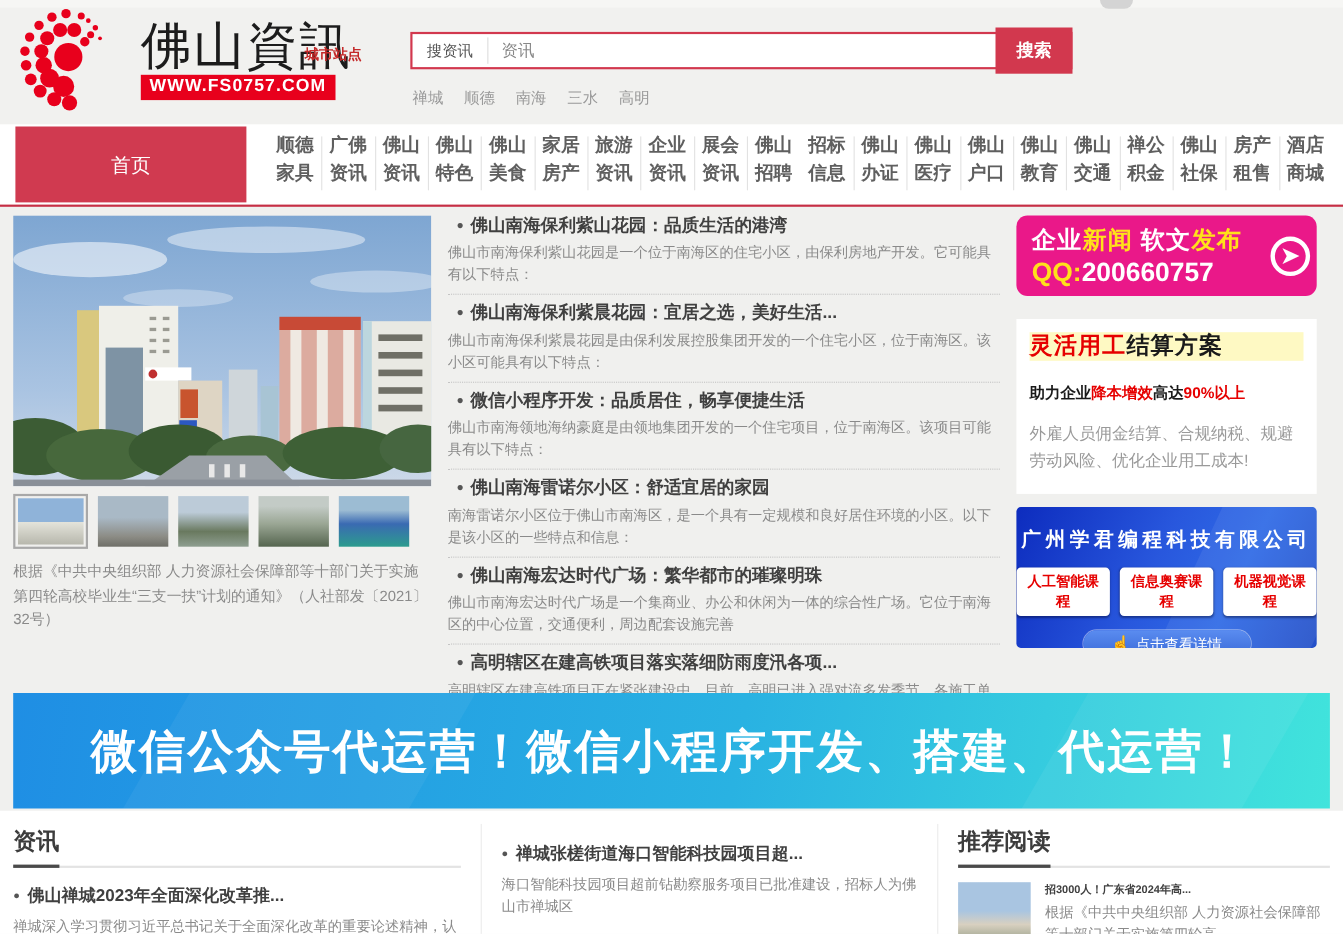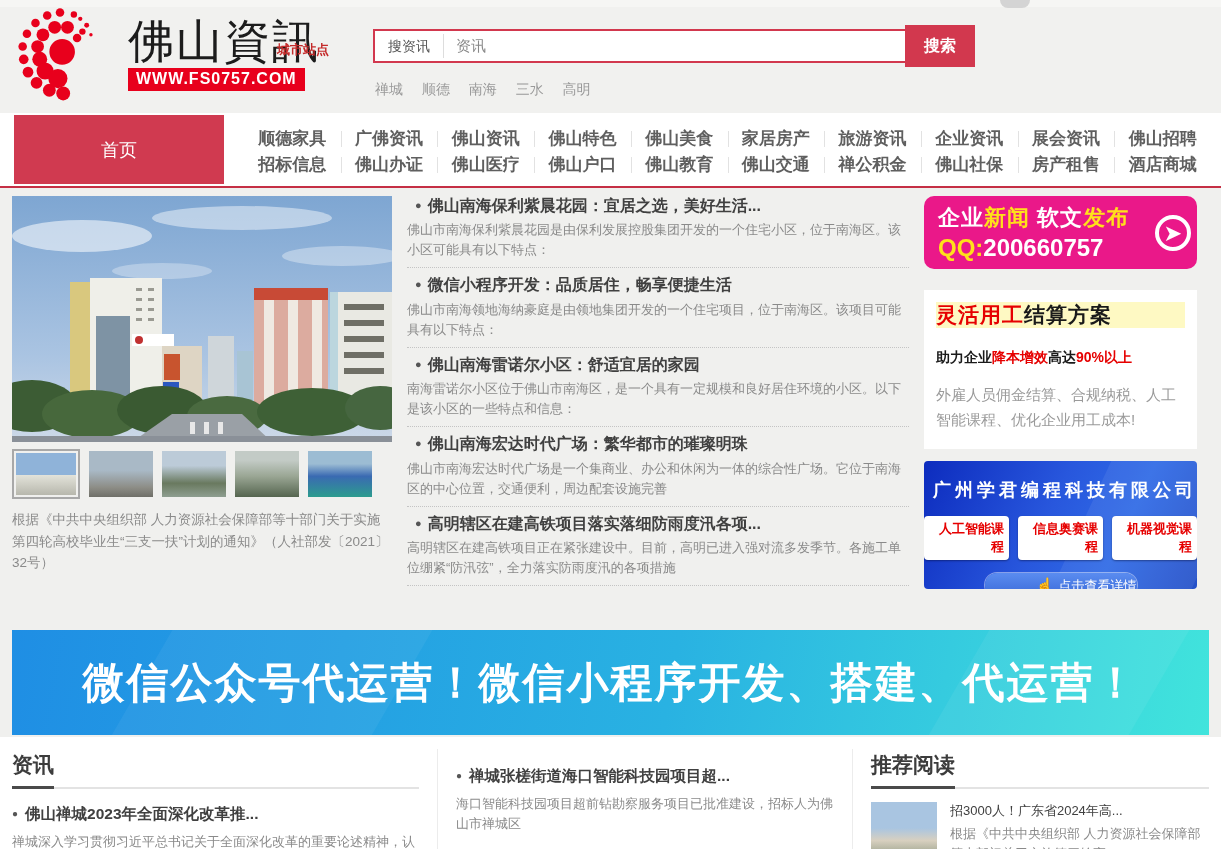--- a/index.html
+++ b/index.html
@@ -26,21 +26,21 @@
   .search-box { position:absolute; left:373px; top:29px; width:602px; height:34px; background:#fff; border:2px solid #d2384e; display:flex; align-items:center; }
   .search-cat { padding:0 13px; font-size:14px; color:#555; align-self:center; border-right:1px solid #ddd; line-height:24px; }
   .search-input { flex:1; border:none; outline:none; font-size:15px; color:#888; padding:0 12px; height:100%; background:transparent; }
   .search-btn { width:70px; height:42px; margin:-2px -2px -2px 0; border:none; background:#d2384e; color:#fff; font-weight:bold; font-size:16px; cursor:pointer; }
   .city-links { position:absolute; left:375px; top:81px; font-size:14px; color:#999; }
   .city-links a { color:#999; margin-right:15px; }
 
   
   .nav { position:absolute; top:113px; left:0; width:1221px; height:75px; background:#fff; border-bottom:2px solid #c52f45; display:flex; }
   .nav-home { margin:2px 0 0 14px; width:210px; height:69px; background:#d03a50; color:#fff; font-size:18px; display:flex; align-items:center; justify-content:center; }
-  .nav-links { flex:1; display:flex; flex-direction:column; justify-content:flex-end; padding:6px 10px 8px 20px; }
+  .nav-links { flex:1; display:flex; flex-direction:row; justify-content:flex-start; padding:6px 10px 8px 20px; }
   .nav-row { display:flex; }
   .nav-item { flex:1; text-align:center; font-size:17px; font-weight:bold; color:#5f5f5f; position:relative; line-height:26px; }
   .nav-item + .nav-item::before { content:""; position:absolute; left:0; top:5px; bottom:5px; width:1px; background:#e2e2e2; }
 
   
   .main { position:absolute; top:196px; left:12px; width:1197px; display:flex; }
   .col-left { width:380px; }
   .main-photo { width:380px; height:246px; display:block; background:#cfd9e4; }
   .thumbs { display:flex; margin-top:9px; gap:9px; }
   .thumb { width:64px; height:46px; background:#b8c4ce; }
@@ -64,21 +64,21 @@
   .ad-pink .l1 { font-size:22px; font-weight:bold; letter-spacing:1px; white-space:nowrap; }
   .ad-pink .l2 { font-size:24px; font-weight:bold; margin-top:1px; }
   .ad-pink .yel { color:#ffe11a; }
   .ad-arrow { position:absolute; right:6px; top:50%; transform:translateY(-50%); width:36px; height:36px; border-radius:50%; border:4px solid #fff; display:flex; align-items:center; justify-content:center; color:#fff; font-size:20px; font-weight:bold; }
   .ad-flex { margin-top:21px; background:#fff; padding:12px 12px 16px; cursor:pointer; }
   .ad-flex .ttl { background:#fef9c3; font-size:21px; font-weight:bold; letter-spacing:1px; line-height:1.25; white-space:nowrap; }
   .ad-flex .red { color:#e60000; }
   .ad-flex .blk { color:#1a1a1a; }
   .ad-flex .sub { margin-top:21px; font-size:14px; font-weight:bold; white-space:nowrap; }
   .ad-flex .dsc { margin-top:16px; font-size:15px; color:#9a9a9a; line-height:1.65; }
-  .ad-blue { position:relative; margin-top:12px; height:128px; border-radius:4px; overflow:hidden; background:linear-gradient(115deg,#0d2cbe 0%,#2857dd 45%,#2f6ae6 70%,#2450c8 100%); text-align:right; cursor:pointer; }
+  .ad-blue { position:relative; margin-top:12px; height:128px; border-radius:4px; overflow:hidden; background:linear-gradient(115deg,#0d2cbe 0%,#2857dd 45%,#2f6ae6 70%,#2450c8 100%); text-align:center; cursor:pointer; }
   .ad-blue::before { content:""; position:absolute; left:55%; top:-20px; width:140px; height:200px; background:rgba(255,255,255,0.07); transform:skewX(-25deg); }
   .ad-company { margin-top:17px; color:#fff; font-weight:bold; font-size:18px; letter-spacing:4px; position:relative; }
   .ad-courses { display:flex; justify-content:center; gap:9px; margin-top:14px; position:relative; }
   .course-pill { background:#fff; color:#e60000; font-weight:bold; font-size:13px; padding:4px 5px; border-radius:4px; box-shadow:0 1px 2px rgba(0,0,30,.4); }
   .ad-cta { margin:13px auto 0; width:152px; height:24px; line-height:24px; border-radius:13px; background:linear-gradient(#5a8cf0,#3a6ad8); color:#fff; font-size:13px; position:relative; box-shadow:0 0 0 1px rgba(255,255,255,.45); }
   .ad-cta .hand { margin-right:5px; font-size:14px; }
 
   
   .banner { position:absolute; top:630px; left:12px; width:1197px; height:105px; background:linear-gradient(100deg,#1f8ee4 0%,#29b2e2 55%,#41e4dc 100%); overflow:hidden; cursor:pointer; }
   .banner::before { content:""; position:absolute; left:120px; top:-30px; width:260px; height:200px; background:rgba(255,255,255,.05); transform:skewX(-30deg); }
@@ -94,21 +94,21 @@
   .b-col3 { flex:1; padding-left:18px; border-left:1px solid #ececec; }
   .b-head-row { border-bottom:2px solid #e3e3e3; }
   .b-head { display:inline-block; font-size:21px; font-weight:bold; color:#3c3c3c; padding-bottom:7px; border-bottom:3px solid #4a4a4a; margin-bottom:-2px; }
   .b-item { margin-top:15px; }
   .b-title { font-size:15.5px; font-weight:bold; color:#404040; }
   .b-title .blt { font-size:10px; color:#555; vertical-align:2px; margin-right:7px; }
   .b-desc { margin-top:7px; font-size:13px; color:#8a8a8a; line-height:1.55; }
   .b-read { display:flex; margin-top:13px; }
   .b-thumb { width:66px; height:62px; flex:none; background:linear-gradient(#a9c5e1 42%, #d8d0c0 62%, #79896f); }
   .b-read-txt { margin-left:13px; }
-  .b-read-title { font-size:13px; font-weight:normal; color:#404040; }
+  .b-read-title { font-size:10px; font-weight:bold; color:#404040; }
   .b-read-desc { margin-top:4px; font-size:13px; color:#8a8a8a; line-height:1.5; }
 </style>
 </head>
 <body>
 
 <div class="header">
   <div class="top-strip"></div>
   <div class="scroll-tab"></div>
 
   <div class="logo-wrap">
@@ -266,20 +266,24 @@
       <div class="thumb t2"></div>
       <div class="thumb t3"></div>
       <div class="thumb t4"></div>
       <div class="thumb t5"></div>
     </div>
     <div class="gallery-caption">根据《中共中央组织部 人力资源社会保障部等十部门关于实施第四轮高校毕业生“三支一扶”计划的通知》（人社部发〔2021〕32号）</div>
   </div>
 
   <div class="col-mid">
     <div class="news-item">
+      <div class="news-title"><span class="blt">●</span><span>佛山南海保利紫山花园：品质生活的港湾</span></div>
+      <div class="news-desc">佛山市南海保利紫山花园是一个位于南海区的住宅小区，由保利房地产开发。它可能具有以下特点：</div>
+    </div>
+    <div class="news-item">
       <div class="news-title"><span class="blt">●</span><span>佛山南海保利紫晨花园：宜居之选，美好生活...</span></div>
       <div class="news-desc">佛山市南海保利紫晨花园是由保利发展控股集团开发的一个住宅小区，位于南海区。该小区可能具有以下特点：</div>
     </div>
     <div class="news-item">
       <div class="news-title"><span class="blt">●</span><span>微信小程序开发：品质居住，畅享便捷生活</span></div>
       <div class="news-desc">佛山市南海领地海纳豪庭是由领地集团开发的一个住宅项目，位于南海区。该项目可能具有以下特点：</div>
     </div>
     <div class="news-item">
       <div class="news-title"><span class="blt">●</span><span>佛山南海雷诺尔小区：舒适宜居的家园</span></div>
       <div class="news-desc">南海雷诺尔小区位于佛山市南海区，是一个具有一定规模和良好居住环境的小区。以下是该小区的一些特点和信息：</div>
@@ -299,21 +303,21 @@
       <div class="l1"><span>企业</span><span class="yel">新闻</span><span> 软文</span><span class="yel">发布</span></div>
       <div class="l2"><span class="yel">QQ:</span><span>200660757</span></div>
       <div class="ad-arrow">
           <span>➤</span>
         </div>
     </div>
 
     <div class="ad-flex">
       <div class="ttl"><span class="red">灵活用工</span><span class="blk">结算方案</span></div>
       <div class="sub"><span class="blk">助力企业</span><span class="red">降本增效</span><span class="blk">高达</span><span class="red">90%以上</span></div>
-      <div class="dsc">外雇人员佣金结算、合规纳税、人工智能课程、优化企业用工成本!</div>
+      <div class="dsc">外雇人员佣金结算、合规纳税、规避劳动风险、优化企业用工成本!</div>
     </div>
 
     <div class="ad-blue">
       <div class="ad-company">广州学君编程科技有限公司</div>
       <div class="ad-courses">
         <span class="course-pill">人工智能课程</span>
         <span class="course-pill">信息奥赛课程</span>
         <span class="course-pill">机器视觉课程</span>
       </div>
       <div class="ad-cta"><span class="hand">☝</span><span>点击查看详情</span></div>

